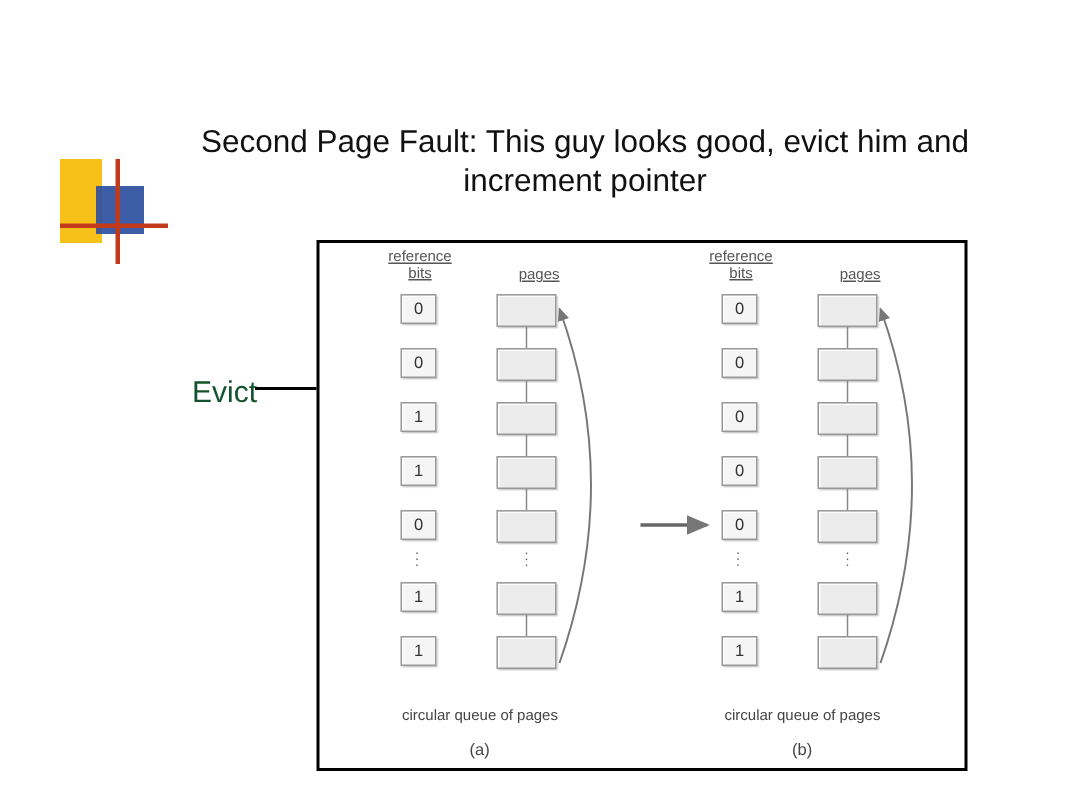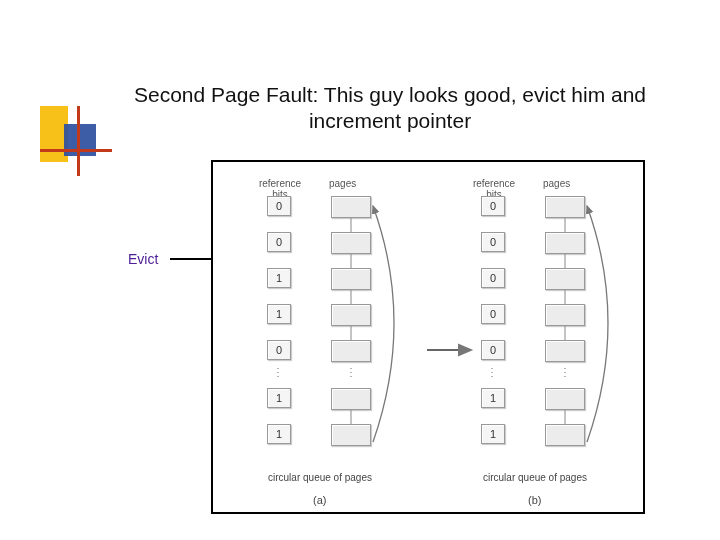--- a/index.html
+++ b/index.html
@@ -55,26 +55,27 @@
   .col {
     position: absolute;
     top: 4px;
     width: 200px;
   }
   .col.a { left: 8px; }
   .col.b { left: 222px; }
 
   .hdr {
     position: absolute;
-    top: 12px;
+    top: 0;
     font-size: 10px;
     color: #555;
+    text-decoration: underline;
   }
   .hdr.ref { left: 36px; width: 46px; text-align: center; }
-  .hdr.pg  { left: 108px; width: 44px; text-align: left; }
+  .hdr.pg  { left: 108px; width: 44px; text-align: right; margin-top: 12px; }
 
   .cellrow {
     position: absolute;
     left: 0;
     width: 200px;
     height: 24px;
   }
   .refbit {
     position: absolute;
     left: 46px;
@@ -142,22 +143,22 @@
     left: 220px;
     top: 224px;
     font-size: 11px;
     color: #111;
     font-family: Arial, sans-serif;
   }
   .lbl-evict {
     position: absolute;
     left: 128px;
     top: 251px;
-    font-size: 14px;
-    color: #4c1d95;
+    font-size: 20px;
+    color: #14532d;
   }
   .evict-arrow {
     position: absolute;
     left: 170px;
     top: 258px;
     width: 88px;
     height: 2px;
     background: #000;
   }
   .evict-arrow::after {

